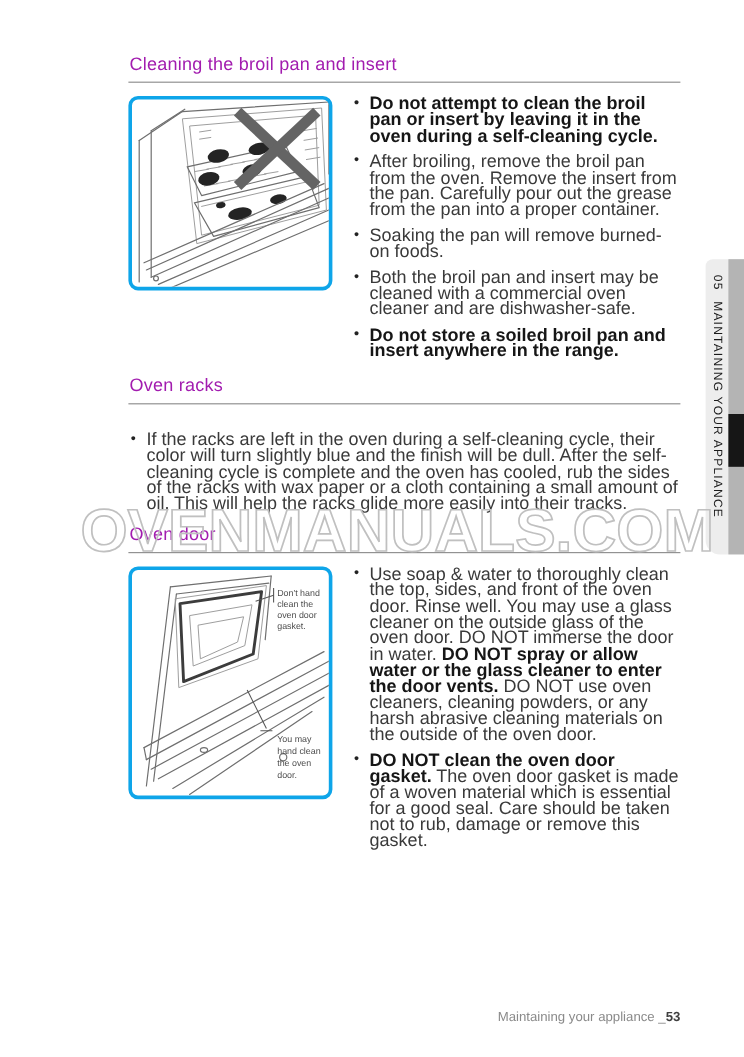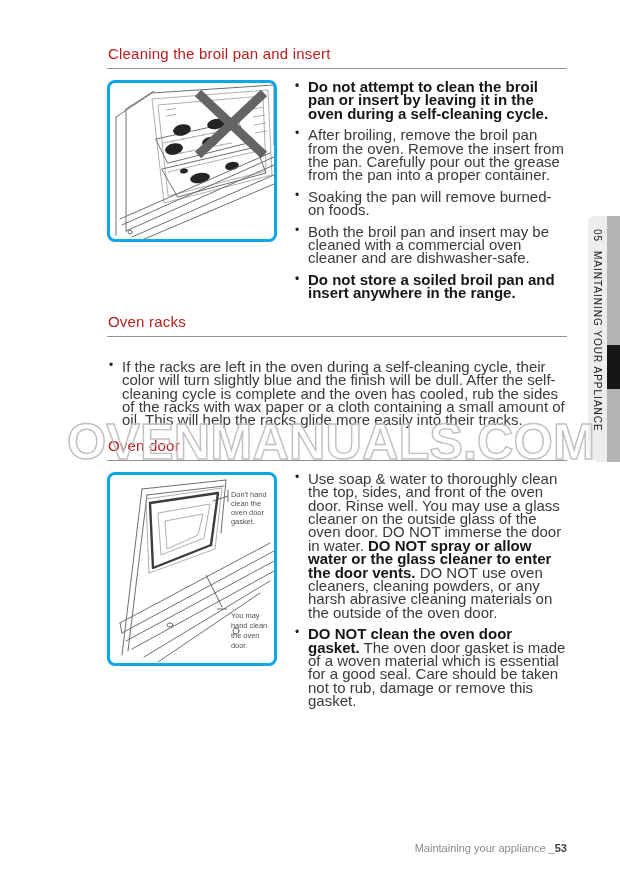--- a/index.html
+++ b/index.html
@@ -1,21 +1,21 @@
 <!DOCTYPE html>
 <html><head>
 <meta charset="utf-8">
 <style>
   html,body{margin:0;padding:0;background:#ffffff;}
   .page{position:relative;width:620px;height:881px;background:#fff;overflow:hidden;
         font-family:"Liberation Sans", sans-serif;color:#3a3a3a;}
 
   .content{position:absolute;left:107px;top:45px;width:460px;z-index:1;}
 
-  h2.sec-title{font-size:15px;font-weight:400;color:#b91c1c;margin:0;line-height:18px;
+  h2.sec-title{font-size:15px;font-weight:400;color:#a21caf;margin:0;line-height:18px;
         padding:0 0 5px 1px;border-bottom:1.5px solid #929292;letter-spacing:.2px;}
   .sec2 h2.sec-title{margin-top:13px;}
   .sec3 h2.sec-title{margin-top:10px;}
 
   .row{display:flex;gap:16px;margin-top:11px;align-items:flex-start;}
   .figure{flex:0 0 170px;width:170px;box-sizing:border-box;border:3px solid #0ea5e9;
         border-radius:8px;background:#fff;overflow:hidden;}
   .figure svg{display:block;}
 
   ul.bullets{list-style:none;margin:0;padding:0;font-size:15px;line-height:13.4px;color:#3a3a3a;}

